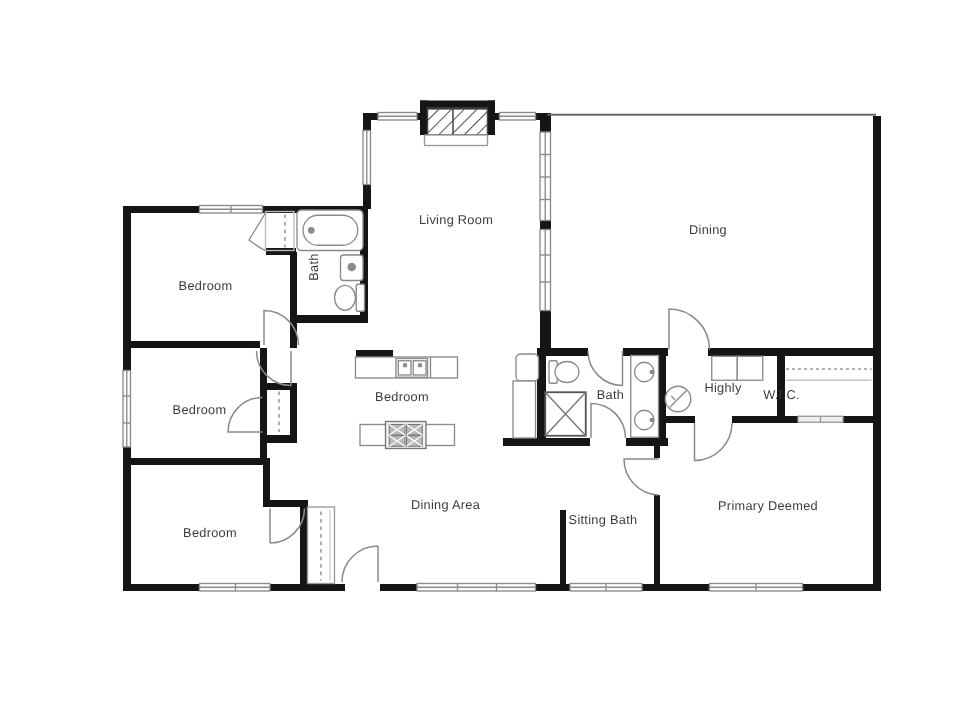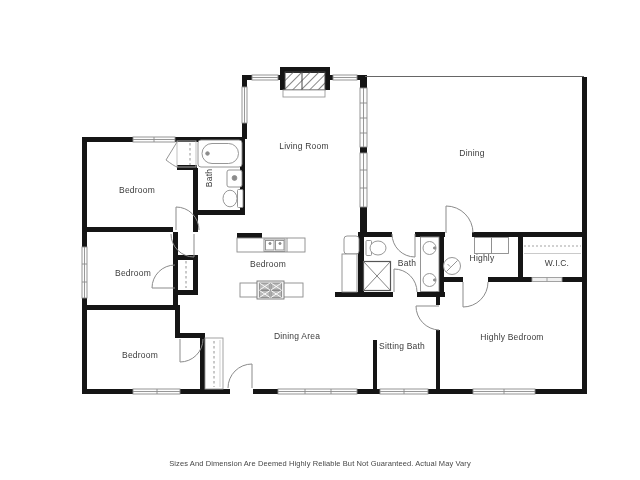--- a/index.html
+++ b/index.html
@@ -242,20 +242,19 @@
   </svg>
 
   <span class="room-label" style="left:304px;top:146px">Living Room</span>
   <span class="room-label" style="left:472px;top:153px">Dining</span>
   <span class="room-label" style="left:137px;top:190px">Bedroom</span>
   <span class="room-label vertical" style="left:209px;top:178px">Bath</span>
   <span class="room-label" style="left:133px;top:273px">Bedroom</span>
   <span class="room-label" style="left:268px;top:264px">Bedroom</span>
   <span class="room-label" style="left:407px;top:263px">Bath</span>
   <span class="room-label" style="left:482px;top:258px">Highly</span>
-  <span class="room-label" style="left:557px;top:263px">W.I.C.</span>
+  <span class="room-label" style="left:521px;top:263px">W.I.C.</span>
   <span class="room-label" style="left:140px;top:355px">Bedroom</span>
   <span class="room-label" style="left:297px;top:336px">Dining Area</span>
   <span class="room-label" style="left:402px;top:346px">Sitting Bath</span>
-  <span class="room-label" style="left:512px;top:337px">Highly Bedroom</span>
-
-  <div class="disclaimer">Sizes And Dimension Are Deemed Highly Reliable But Not Guaranteed. Actual May Vary</div>
+  <span class="room-label" style="left:512px;top:337px">Primary Deemed</span>
+
 </div>
 
 </body></html>

